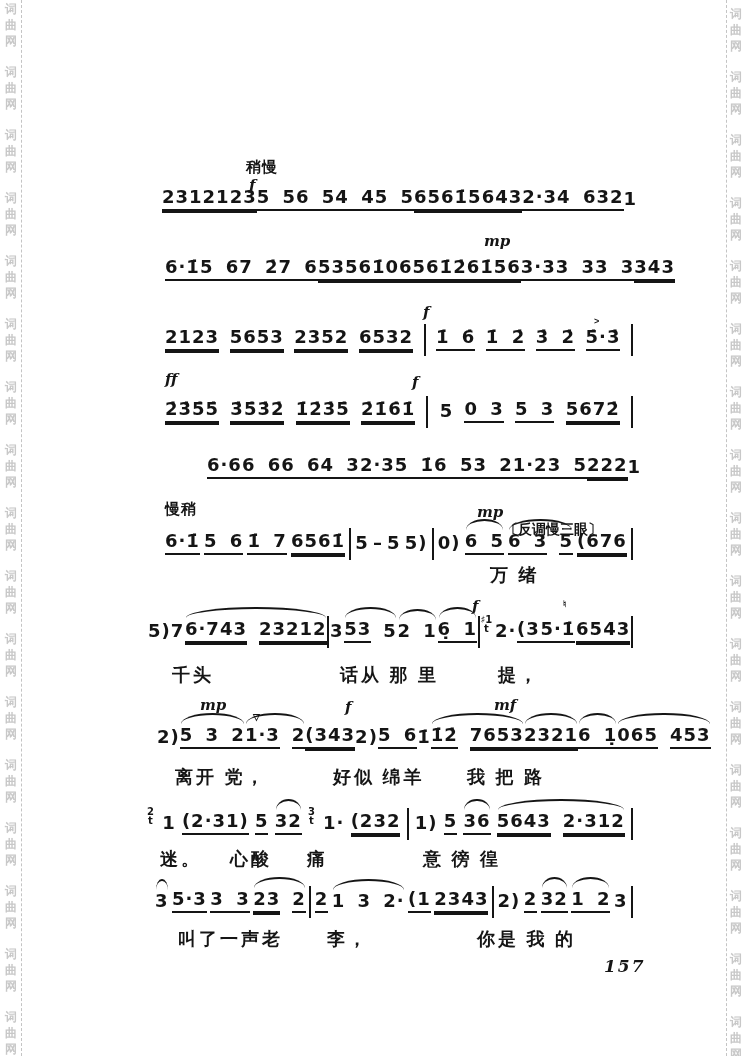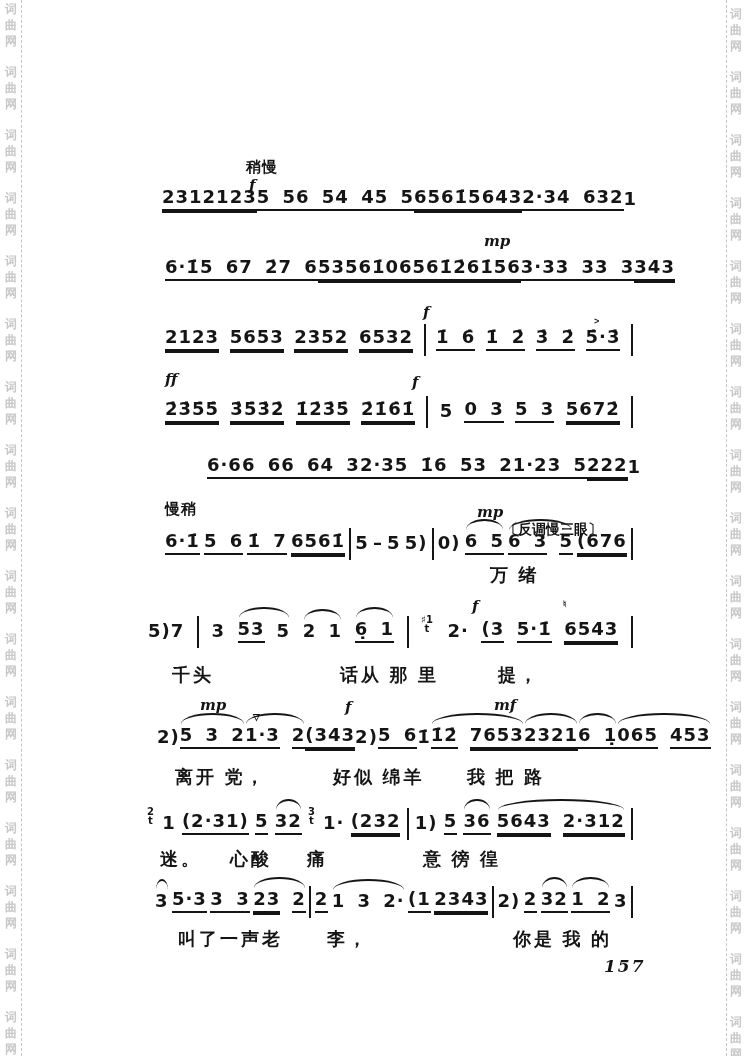--- a/index.html
+++ b/index.html
@@ -352,20 +352,25 @@
         </span>
         <span class="seg u2">(676</span>
         <span class="barline"></span>
       </div>
       <span class="ann ann-tempo" style="left: 165px; top: 500px;">慢稍</span>
       <span class="ann ann-dyn" style="left: 477px; top: 503px;">mp</span>
       <span class="ann ann-tempo-sm" style="left: 504px; top: 521px; text-align: center;">〔反调慢三眼〕</span>
       <span class="lyric" style="left: 490px; top: 563px;">万 绪</span>
       <div class="music" style="top: 616px; left: 148px;">
         <span class="seg">5)7</span>
+        <span class="arcgrp">
+          <span class="arc"></span>
+          <span class="seg u2">6·743</span>
+          <span class="seg u2">23212</span>
+        </span>
         <span class="barline"></span>
         <span class="seg">3</span>
         <span class="arcgrp">
           <span class="arc"></span>
           <span class="seg u1">53</span>
           <span class="seg">5</span>
         </span>
         <span class="arcgrp">
           <span class="arc"></span>
           <span class="seg">2 1</span>
@@ -499,17 +504,17 @@
         </span>
         <span class="arcgrp">
           <span class="arc"></span>
           <span class="seg u1">1 2</span>
         </span>
         <span class="seg">3</span>
         <span class="barline"></span>
       </div>
       <span class="lyric" style="left: 178px; top: 927px;">叫了一声老</span>
       <span class="lyric" style="left: 327px; top: 927px;">李，</span>
-      <span class="lyric" style="left: 477px; top: 927px; margin-left: 36px;">你是 我 的</span>
+      <span class="lyric" style="left: 477px; top: 927px;">你是 我 的</span>
     </div>
 
   <div class="page-number">157</div>
 </div>
 
 </body></html>

